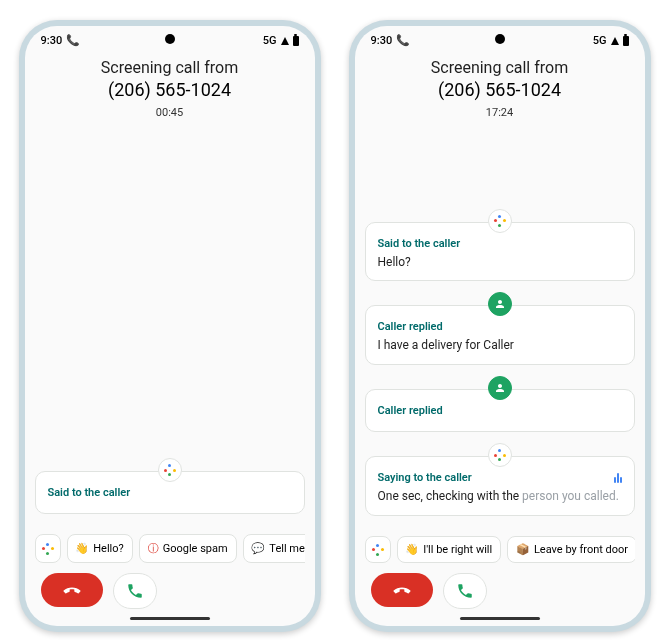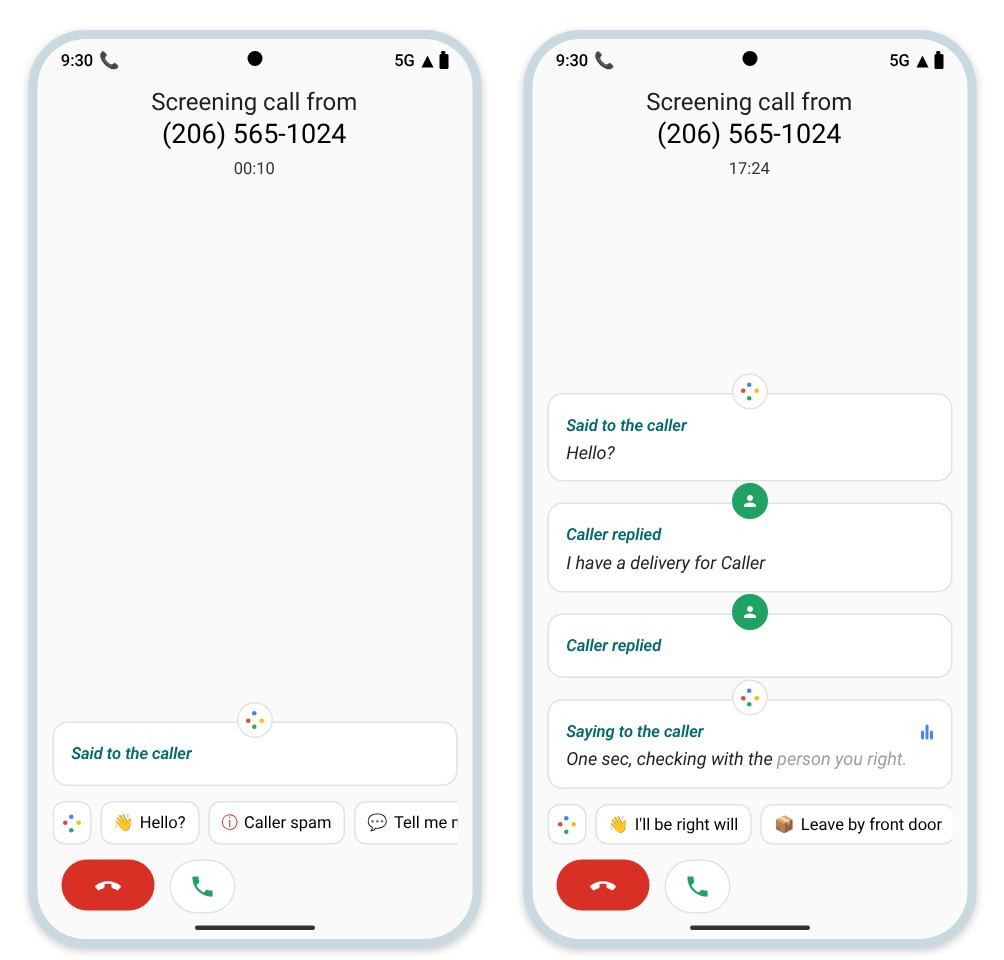--- a/index.html
+++ b/index.html
@@ -76,22 +76,21 @@
     margin: -1px auto -11px;
     position:relative; z-index:5;
     font-size: 10px;
   }
   .person-badge { background: var(--green); border-color: var(--green); }
   .card {
     border:1px solid var(--card-border);
     border-radius: 10px;
     background:#fff;
     padding: 14px 12px 10px;
-    margin-bottom: 2px;
-    font-style: italic;
+    margin-bottom: 12px;
   }
   .card-label { font-size: 11px; font-weight:600; color: var(--teal); margin-bottom:4px; display:flex; justify-content:space-between; align-items:center;}
   .card-text { font-size: 12px; line-height:1.4; color: var(--text); }
   .card-text .faded { color:#9aa0a6;}
   .chips {
     display:flex; gap:6px; padding: 8px 0 6px 0; overflow:hidden;
   }
   .chip {
     flex:0 0 auto;
     border:1px solid var(--card-border);
@@ -140,21 +139,21 @@
       </div>
       <div class="status-right">
         <span>5G</span>
         <span class="sig"></span>
         <span class="batt"></span>
       </div>
     </div>
     <div class="title-area">
       <div class="screening-from">Screening call from</div>
       <div class="phone-number">(206) 565-1024</div>
-      <div class="timer">00:10</div>
+      <div class="timer">00:45</div>
     </div>
     <div class="content">
       <div class="spacer"></div>
       <div class="assist-badge">
           <span class="g-dots">
             <i></i>
             <i></i>
             <i></i>
             <i></i>
           </span>
@@ -172,21 +171,21 @@
               <i></i>
               <i></i>
             </span>
           </div>
         <div class="chip">
             <span>👋</span>
             <span>Hello?</span>
           </div>
         <div class="chip">
             <span style="color:#d93025;">ⓘ</span>
-            <span>Caller spam</span>
+            <span>Google spam</span>
           </div>
         <div class="chip">
             <span>💬</span>
             <span>Tell me mo</span>
           </div>
       </div>
       <div class="call-buttons">
         <div class="btn hangup">
           <svg width="20" height="20" viewBox="0 0 24 24">
               <path fill="#fff" d="M12 9C8 9 4.7 10.3 2 12.6c-.4.3-.4.9 0 1.3l2 2c.3.3.8.4 1.2.1 1-.7 2.1-1.2 3.3-1.5.4-.1.7-.5.7-.9v-2.3c.9-.2 1.9-.3 2.8-.3s1.9.1 2.8.3v2.3c0 .4.3.8.7.9 1.2.3 2.3.8 3.3 1.5.4.3.9.2 1.2-.1l2-2c.4-.4.4-1 0-1.3C19.3 10.3 16 9 12 9z"></path>
@@ -268,21 +267,21 @@
         </div>
       <div class="card">
         <div class="card-label">
           <span>Saying to the caller</span>
           <span class="eq">
               <i></i>
               <i></i>
               <i></i>
             </span>
         </div>
-        <div class="card-text"><span>One sec, checking with the </span><span class="faded">person you right.</span></div>
+        <div class="card-text"><span>One sec, checking with the </span><span class="faded">person you called.</span></div>
       </div>
       <div class="chips">
         <div class="chip assist">
             <span class="g-dots">
               <i></i>
               <i></i>
               <i></i>
               <i></i>
             </span>
           </div>

